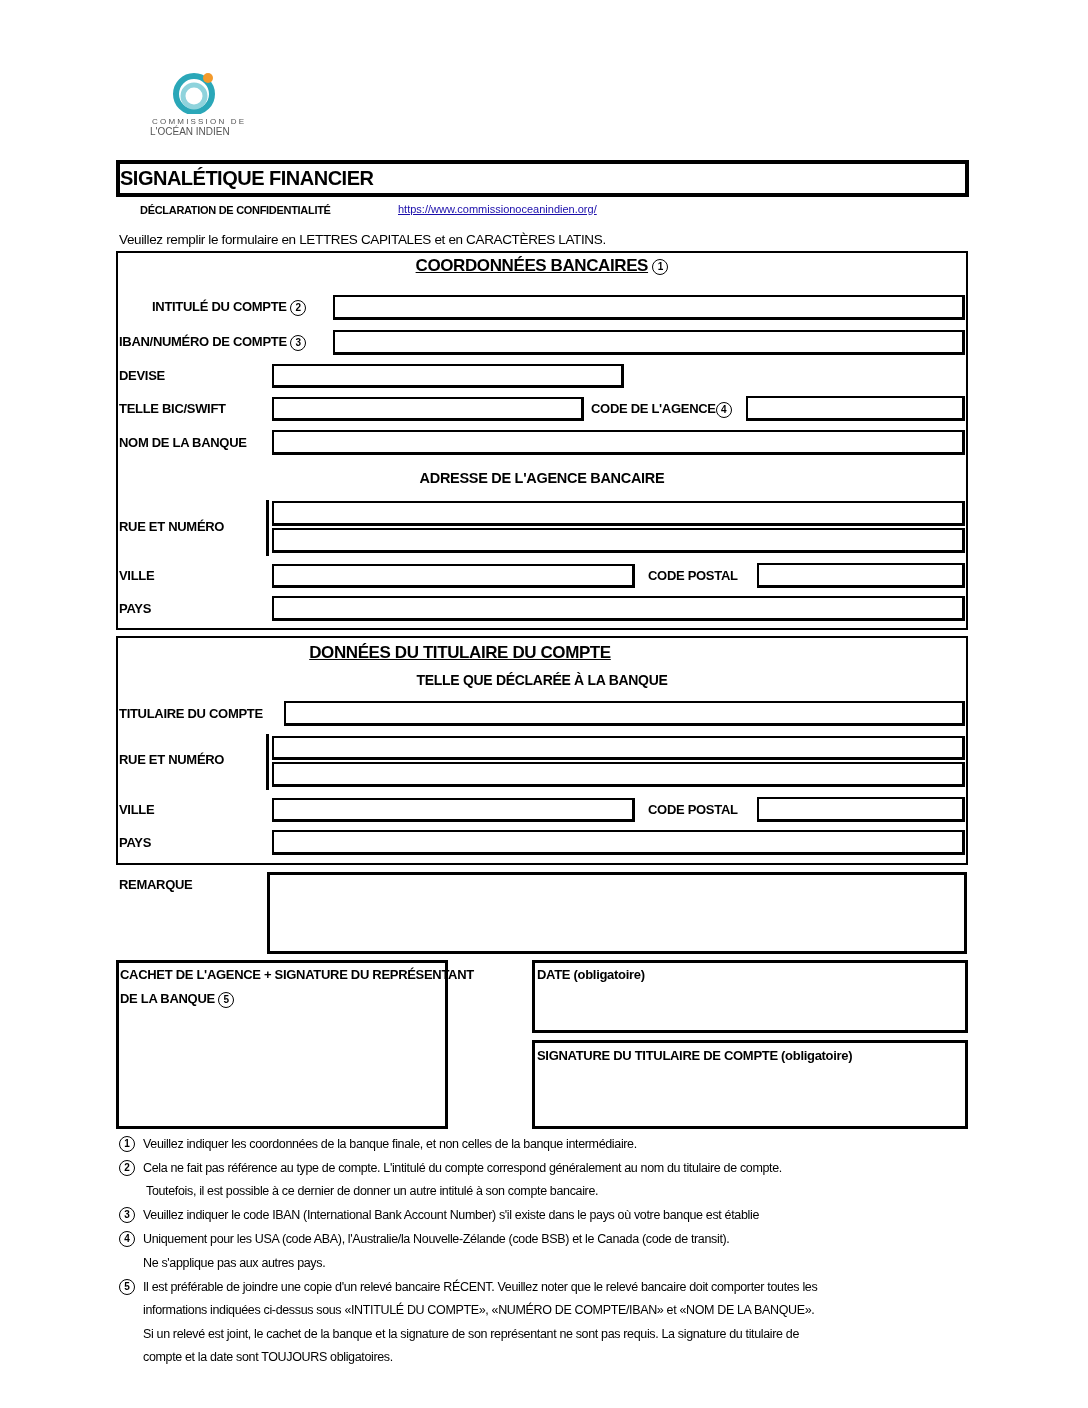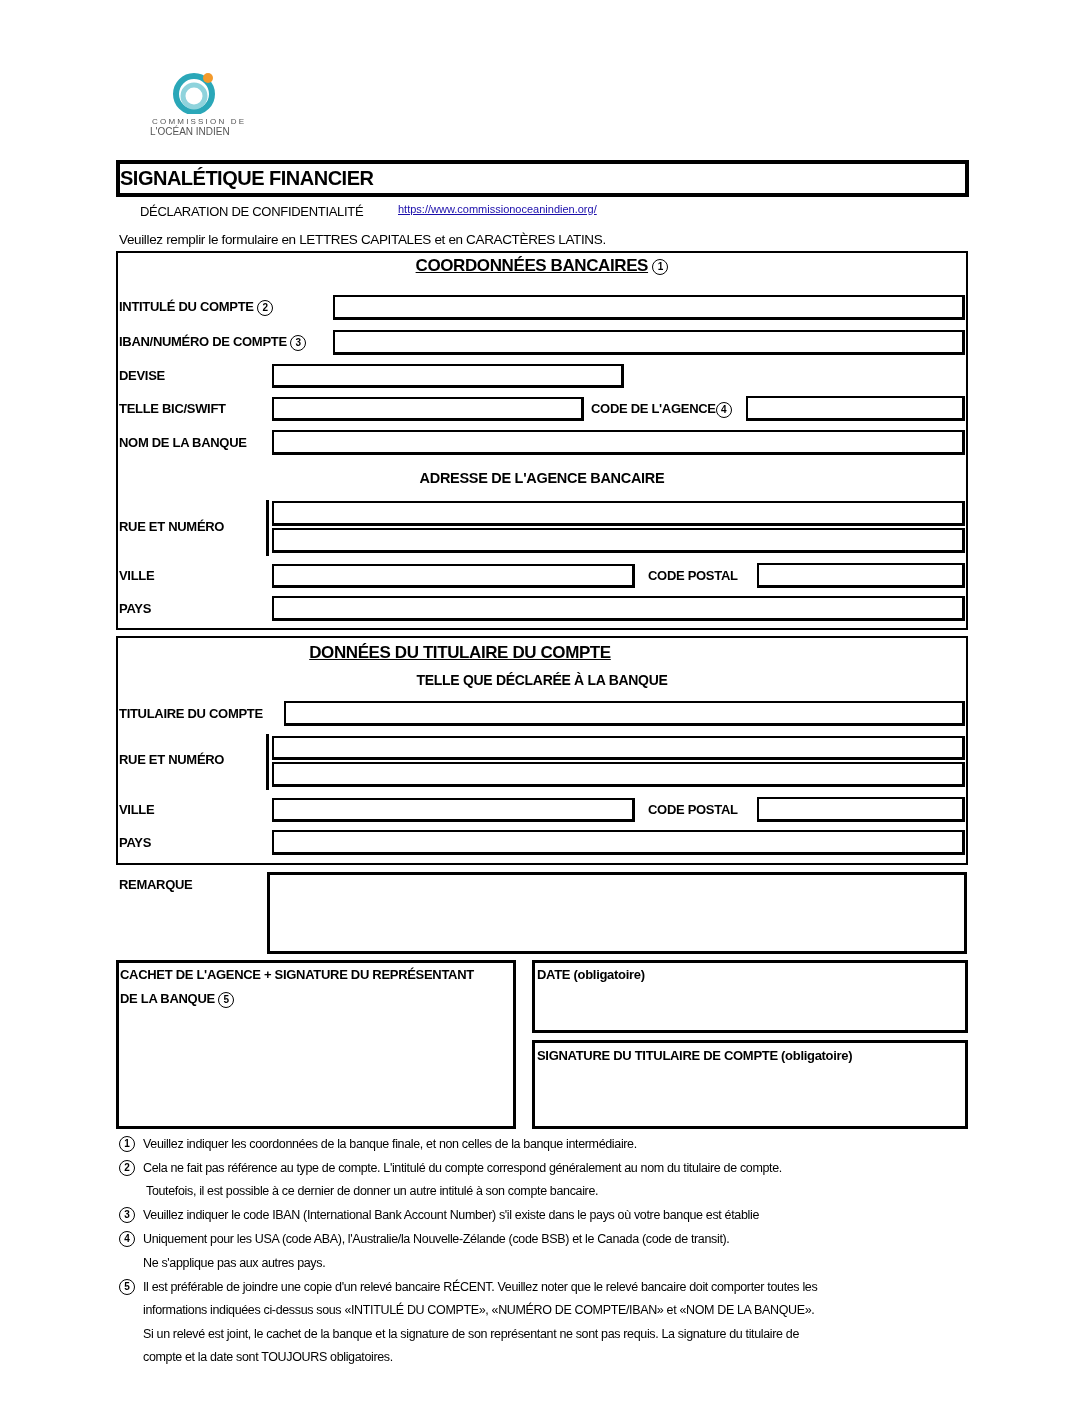--- a/index.html
+++ b/index.html
@@ -27,32 +27,32 @@
     <circle cx="38" cy="8" r="5" fill="#f39a2b"></circle>
   </svg>
   <div class="abs" style="left:2px; top:47px; font-size:8px; letter-spacing:2.2px; color:#555;">COMMISSION DE</div>
   <div class="abs" style="left:0; top:56px; font-size:10px; color:#555;">L'OCÉAN INDIEN</div>
 </div>
 
 <div class="box" style="left:116px; top:160px; width:853px; height:37px; border-width:4px;">
   <div style="text-align:left; font-size:20px; font-weight:bold; line-height:29px; letter-spacing:-0.5px;">SIGNALÉTIQUE FINANCIER</div>
 </div>
 
-<div class="abs" style="left:140px; top:204px; font-size:13px; font-weight:normal; letter-spacing:-0.3px;">DÉCLARATION DE CONFIDENTIALITÉ</div>
+<div class="abs" style="left:140px; top:204px; font-size:11px; font-weight:bold; letter-spacing:-0.3px;">DÉCLARATION DE CONFIDENTIALITÉ</div>
 <a class="abs" style="left:398px; top:203px; font-size:11px; color:#1a0dab; text-decoration:underline;">https://www.commissionoceanindien.org/</a>
 
 <div class="abs" style="left:119px; top:232px; font-size:13.5px; letter-spacing:-0.35px;">Veuillez remplir le formulaire en LETTRES CAPITALES et en CARACTÈRES LATINS.</div>
 
 <div class="box" style="left:116px; top:251px; width:852px; height:379px;"></div>
 <div class="abs" style="left:116px; top:256px; width:852px; text-align:center; font-size:17px; font-weight:bold; letter-spacing:-0.4px;">
   <span style="text-decoration:underline;">COORDONNÉES BANCAIRES</span>
   <span class="circ">1</span>
 </div>
 
-<div class="lbl" style="left:119px; top:299px;"><span>INTITULÉ DU COMPTE</span> <span class="circ">2</span></div>
+<div class="lbl" style="left:119px; top:299px;padding-left:33px;"><span>INTITULÉ DU COMPTE</span> <span class="circ">2</span></div>
 <div class="field" style="left:333px; top:295px; width:632px; height:25px;"></div>
 
 <div class="lbl" style="left:119px; top:334px;"><span>IBAN/NUMÉRO DE COMPTE</span> <span class="circ">3</span></div>
 <div class="field" style="left:333px; top:330px; width:632px; height:25px;"></div>
 
 <div class="lbl" style="left:119px; top:368px;text-align:right;">DEVISE</div>
 <div class="field" style="left:272px; top:364px; width:352px; height:24px;"></div>
 
 <div class="lbl" style="left:119px; top:401px;">TELLE BIC/SWIFT</div>
 <div class="field" style="left:272px; top:397px; width:312px; height:24px;"></div>
@@ -93,21 +93,21 @@
 <div class="field" style="left:272px; top:798px; width:363px; height:24px;"></div>
 <div class="lbl" style="left:648px; top:802px;">CODE POSTAL</div>
 <div class="field" style="left:757px; top:797px; width:208px; height:25px;"></div>
 
 <div class="lbl" style="left:119px; top:835px;">PAYS</div>
 <div class="field" style="left:272px; top:830px; width:693px; height:25px;"></div>
 
 <div class="lbl" style="left:119px; top:877px;">REMARQUE</div>
 <div class="field thick" style="left:267px; top:872px; width:700px; height:82px;"></div>
 
-<div class="box thick" style="left:116px; top:960px; width:400px; height:169px;padding-left:30px;">
+<div class="box thick" style="left:116px; top:960px; width:332px; height:169px;padding-left:30px;">
   <div style="position:absolute; left:1px; top:4px; font-size:13px; font-weight:bold; letter-spacing:-0.3px; white-space:nowrap;">CACHET DE L'AGENCE + SIGNATURE DU REPRÉSENTANT</div>
   <div style="position:absolute; left:1px; top:28px; font-size:13px; font-weight:bold; letter-spacing:-0.3px; white-space:nowrap;"><span>DE LA BANQUE</span> <span class="circ">5</span></div>
 </div>
 <div class="box thick" style="left:532px; top:960px; width:436px; height:73px;">
   <div style="position:absolute; left:2px; top:4px; font-size:13px; font-weight:bold; letter-spacing:-0.3px;">DATE (obligatoire)</div>
 </div>
 <div class="box thick" style="left:532px; top:1040px; width:436px; height:89px;">
   <div style="position:absolute; left:2px; top:5px; font-size:13px; font-weight:bold; letter-spacing:-0.3px; white-space:nowrap;">SIGNATURE DU TITULAIRE DE COMPTE (obligatoire)</div>
 </div>
 

